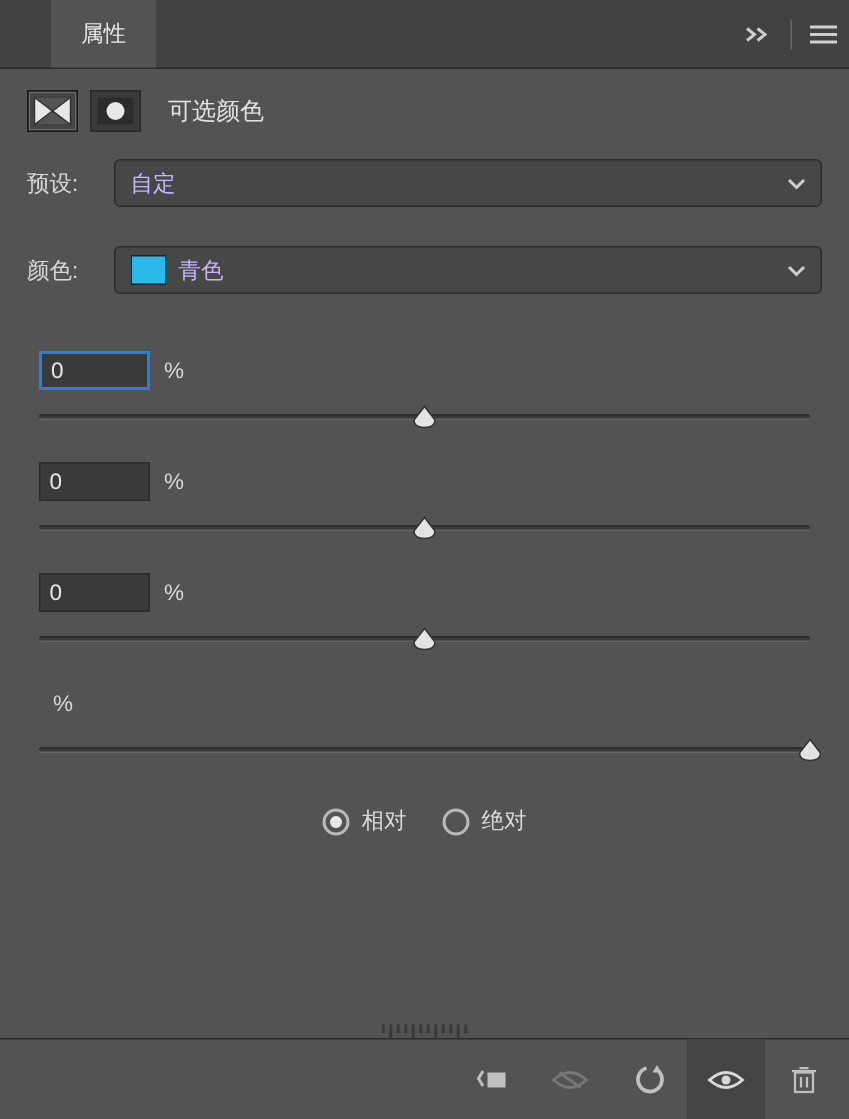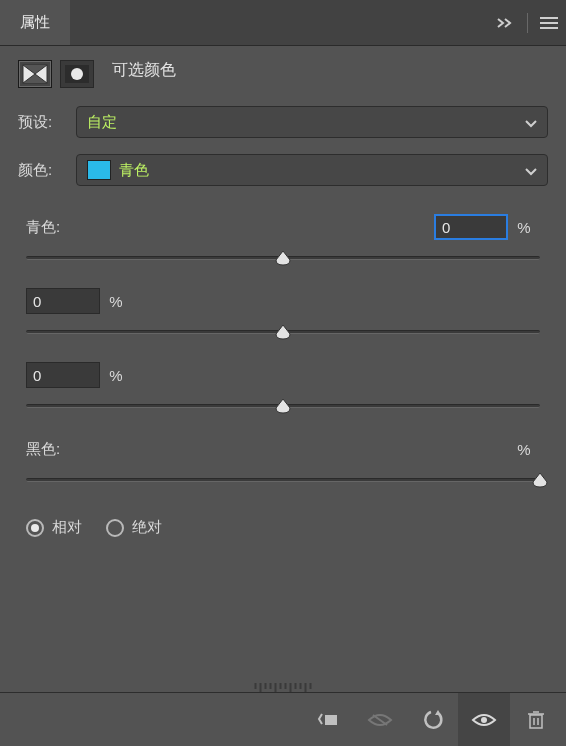--- a/index.html
+++ b/index.html
@@ -19,20 +19,21 @@
     background: #424242;
     border-bottom: 1px solid #2a2a2a;
   }
   .tab {
     padding: 0 20px;
     height: 100%;
     display: flex;
     align-items: center;
     color: #bcbcbc;
     cursor: pointer;
+    margin-left: 34px;
   }
   .tab.active {
     background: #535353;
     color: #e8e8e8;
   }
   .tabs-spacer { flex: 1; }
   .collapse-btn, .menu-btn {
     width: 34px;
     height: 100%;
     display: flex;
@@ -42,20 +43,21 @@
     color: #cfcfcf;
   }
   .divider-v {
     width: 1px;
     height: 20px;
     background: #686868;
     margin: 0 4px;
   }
   .header {
     display: flex;
+    align-items: center;
     padding: 14px 18px 8px 18px;
     gap: 8px;
   }
   .icon-box {
     width: 34px;
     height: 28px;
     background: #3a3a3a;
     border: 1px solid #282828;
     display: flex;
     align-items: center;
@@ -70,36 +72,36 @@
     margin-left: 10px;
     color: #e3e3e3;
     font-size: 16px;
   }
   .form {
     padding: 10px 18px 0 18px;
   }
   .row {
     display: flex;
     align-items: center;
-    margin-bottom: 16px;
+    margin-bottom: 26px;
   }
   .row-label {
     width: 58px;
     color: #d9d9d9;
   }
   .select {
     flex: 1;
     height: 32px;
     background: #474747;
     border: 1px solid #2d2d2d;
     border-radius: 4px;
     display: flex;
     align-items: center;
     padding: 0 10px;
-    color: #bef264;
+    color: #c4b5fd;
     cursor: pointer;
     position: relative;
   }
   .select .chev {
     position: absolute;
     right: 10px;
   }
   .color-swatch {
     width: 24px;
     height: 20px;
@@ -157,20 +159,21 @@
   .thumb {
     position: absolute;
     top: 0px;
     width: 18px;
     height: 16px;
     transform: translateX(-50%);
     cursor: pointer;
   }
   .radio-row {
     display: flex;
+    justify-content: center;
     gap: 24px;
     margin-top: 22px;
   }
   .radio {
     display: flex;
     align-items: center;
     gap: 8px;
     cursor: pointer;
   }
   .radio-outer {
@@ -289,21 +292,20 @@
           </svg>
       </span>
     </div>
   </div>
 </div>
 
 <div class="sliders">
 
   <div class="slider-group">
     <div class="slider-head">
-      <div class="slider-label">青色:</div>
       <input class="slider-input focus" value="0" style="">
       <div class="pct">%</div>
     </div>
     <div class="slider-track">
       <div class="track-line"></div>
       <div class="thumb" style="left:50%">
         <svg width="18" height="16" viewBox="0 0 18 16">
             <path d="M9 1 L16 10 Q16 15 9 15 Q2 15 2 10 Z" fill="#e3e3e3" stroke="#333"></path>
           </svg>
       </div>
@@ -335,21 +337,20 @@
       <div class="thumb" style="left:50%">
         <svg width="18" height="16" viewBox="0 0 18 16">
             <path d="M9 1 L16 10 Q16 15 9 15 Q2 15 2 10 Z" fill="#e3e3e3" stroke="#333"></path>
           </svg>
       </div>
     </div>
   </div>
 
   <div class="slider-group">
     <div class="slider-head">
-      <div class="slider-label">黑色:</div>
       <div class="pct">%</div>
     </div>
     <div class="slider-track">
       <div class="track-line"></div>
       <div class="thumb" style="left:100%">
         <svg width="18" height="16" viewBox="0 0 18 16">
             <path d="M9 1 L16 10 Q16 15 9 15 Q2 15 2 10 Z" fill="#e3e3e3" stroke="#333"></path>
           </svg>
       </div>
     </div>

